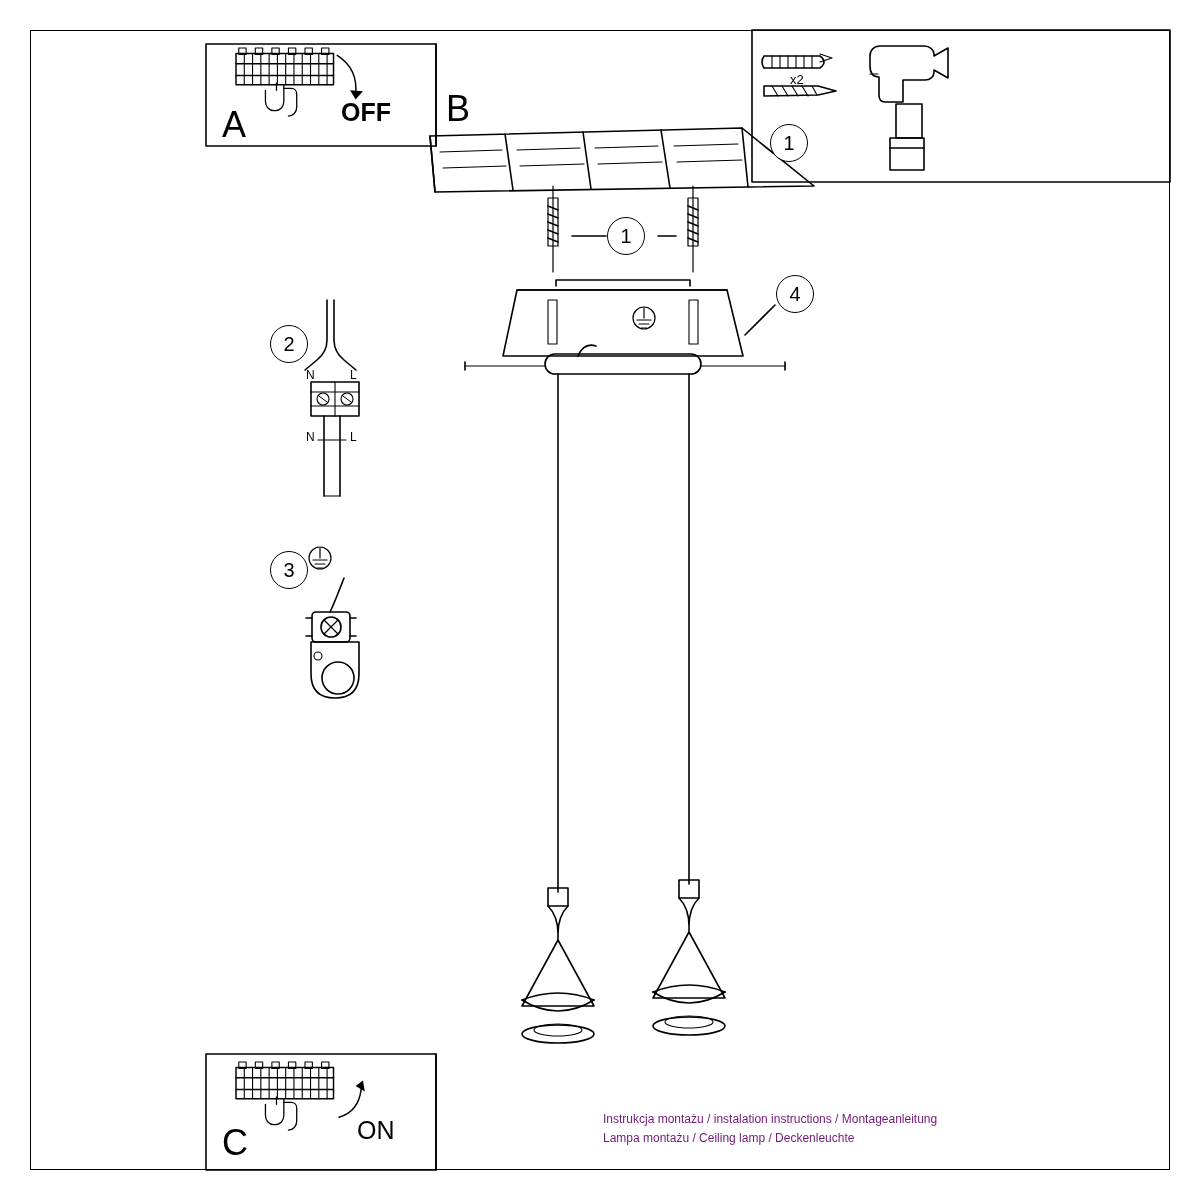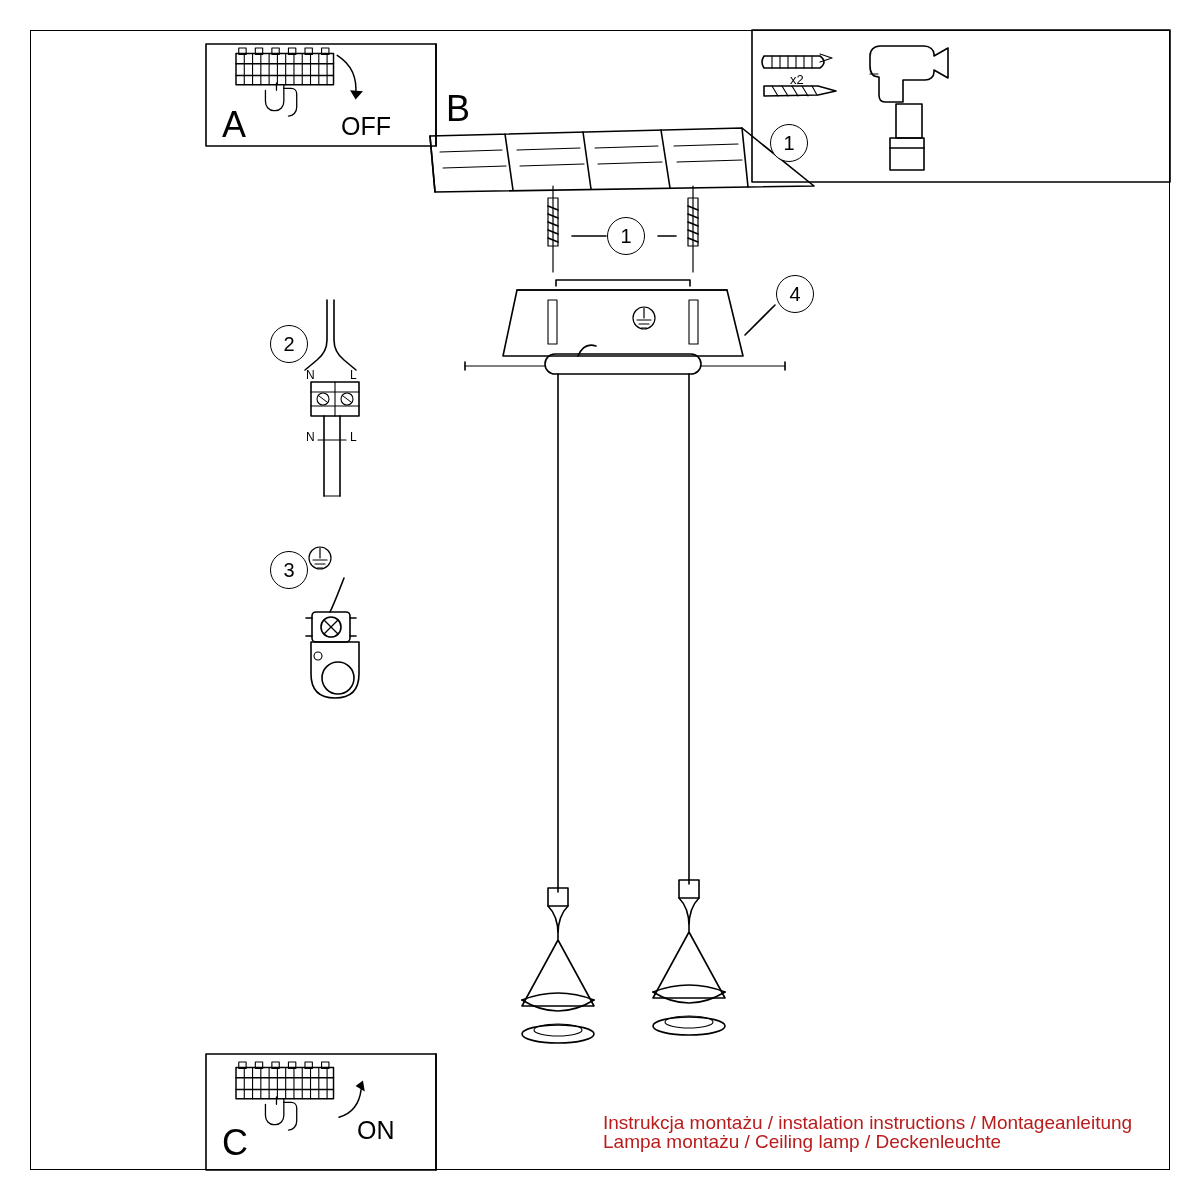--- a/index.html
+++ b/index.html
@@ -46,22 +46,22 @@
     font-size: 25px;
   }
   .x2 {
     font-size: 13px;
   }
   .nl {
     font-size: 12px;
   }
   .footer-line {
     position: absolute;
-    font-size: 19px;
-    color: #b91c1c;
+    font-size: 12px;
+    color: #701a75;
     white-space: pre;
   }
   .circ-num {
     position: absolute;
     width: 38px;
     height: 38px;
     border: 1.6px solid #000;
     border-radius: 50%;
     box-sizing: border-box;
     display: flex;
@@ -324,21 +324,21 @@
 
         <path d="M311 642 l0 32 q0 24 24 24 q24 0 24 -24 l0 -32 z"></path>
         <circle cx="338" cy="678" r="16"></circle>
         <circle cx="318" cy="656" r="4" stroke-width="1.1"></circle>
       </g>
 
     </g>
   </svg>
 
   <div class="lbl big-letter" style="left:222px; top:104px;">A</div>
-  <div class="lbl off-on" style="left:341px; top:112px;">OFF</div>
+  <div class="lbl off-on" style="left:341px; top:98px;font-weight:bold;">OFF</div>
 
   <div class="lbl big-letter" style="left:446px; top:88px;">B</div>
 
   <div class="lbl big-letter" style="left:222px; top:1122px;">C</div>
   <div class="lbl off-on" style="left:357px; top:1116px;">ON</div>
 
   <div class="lbl x2" style="left:790px; top:72px;">x2</div>
 
   <div class="lbl nl" style="left:306px; top:368px;">N</div>
   <div class="lbl nl" style="left:350px; top:368px;">L</div>

